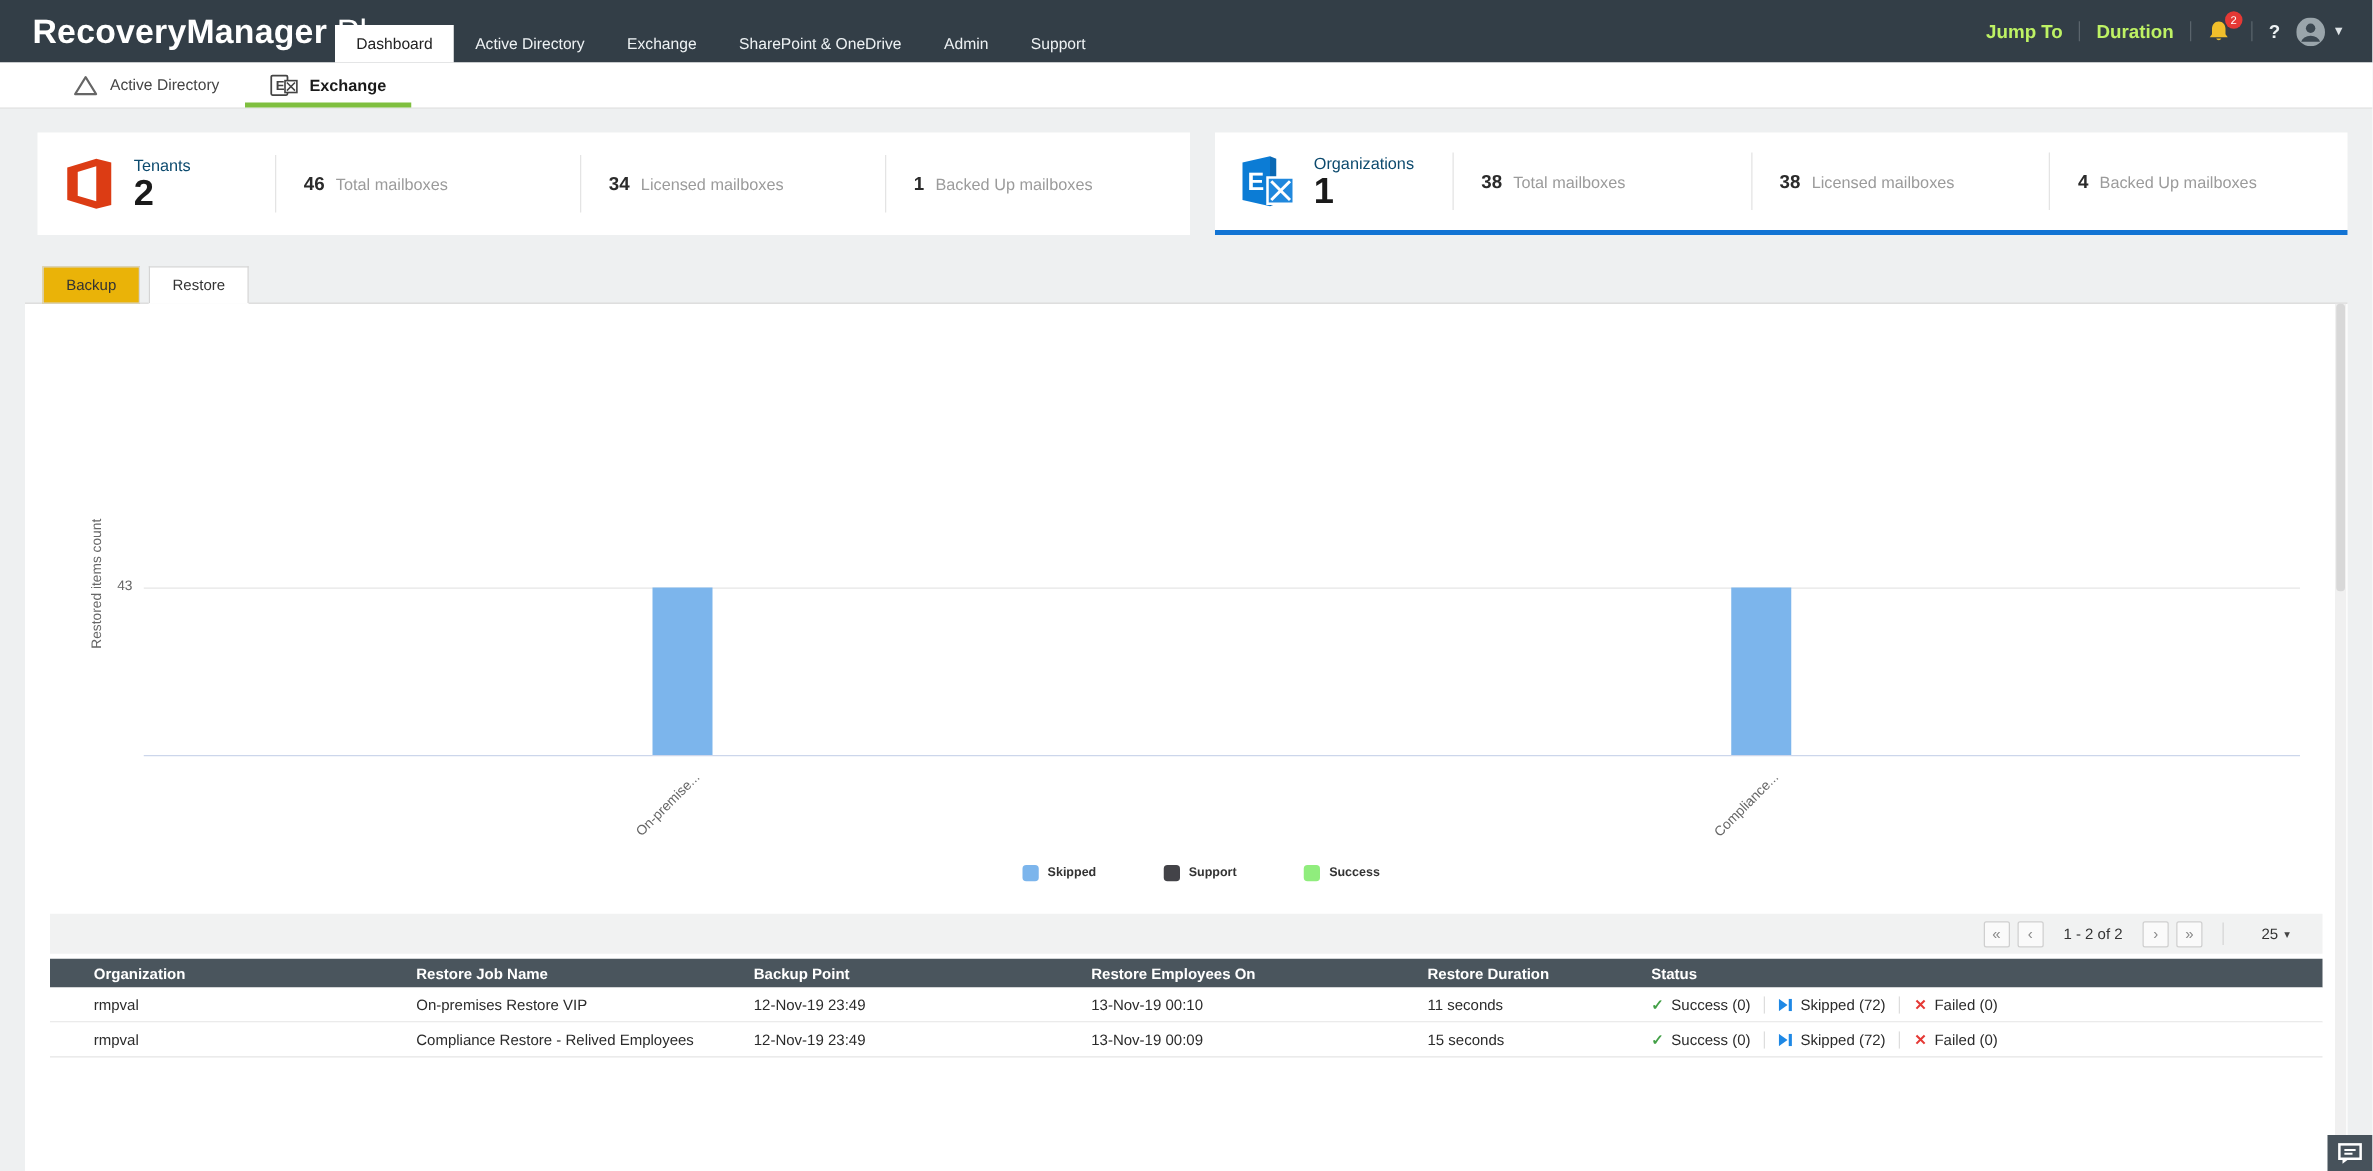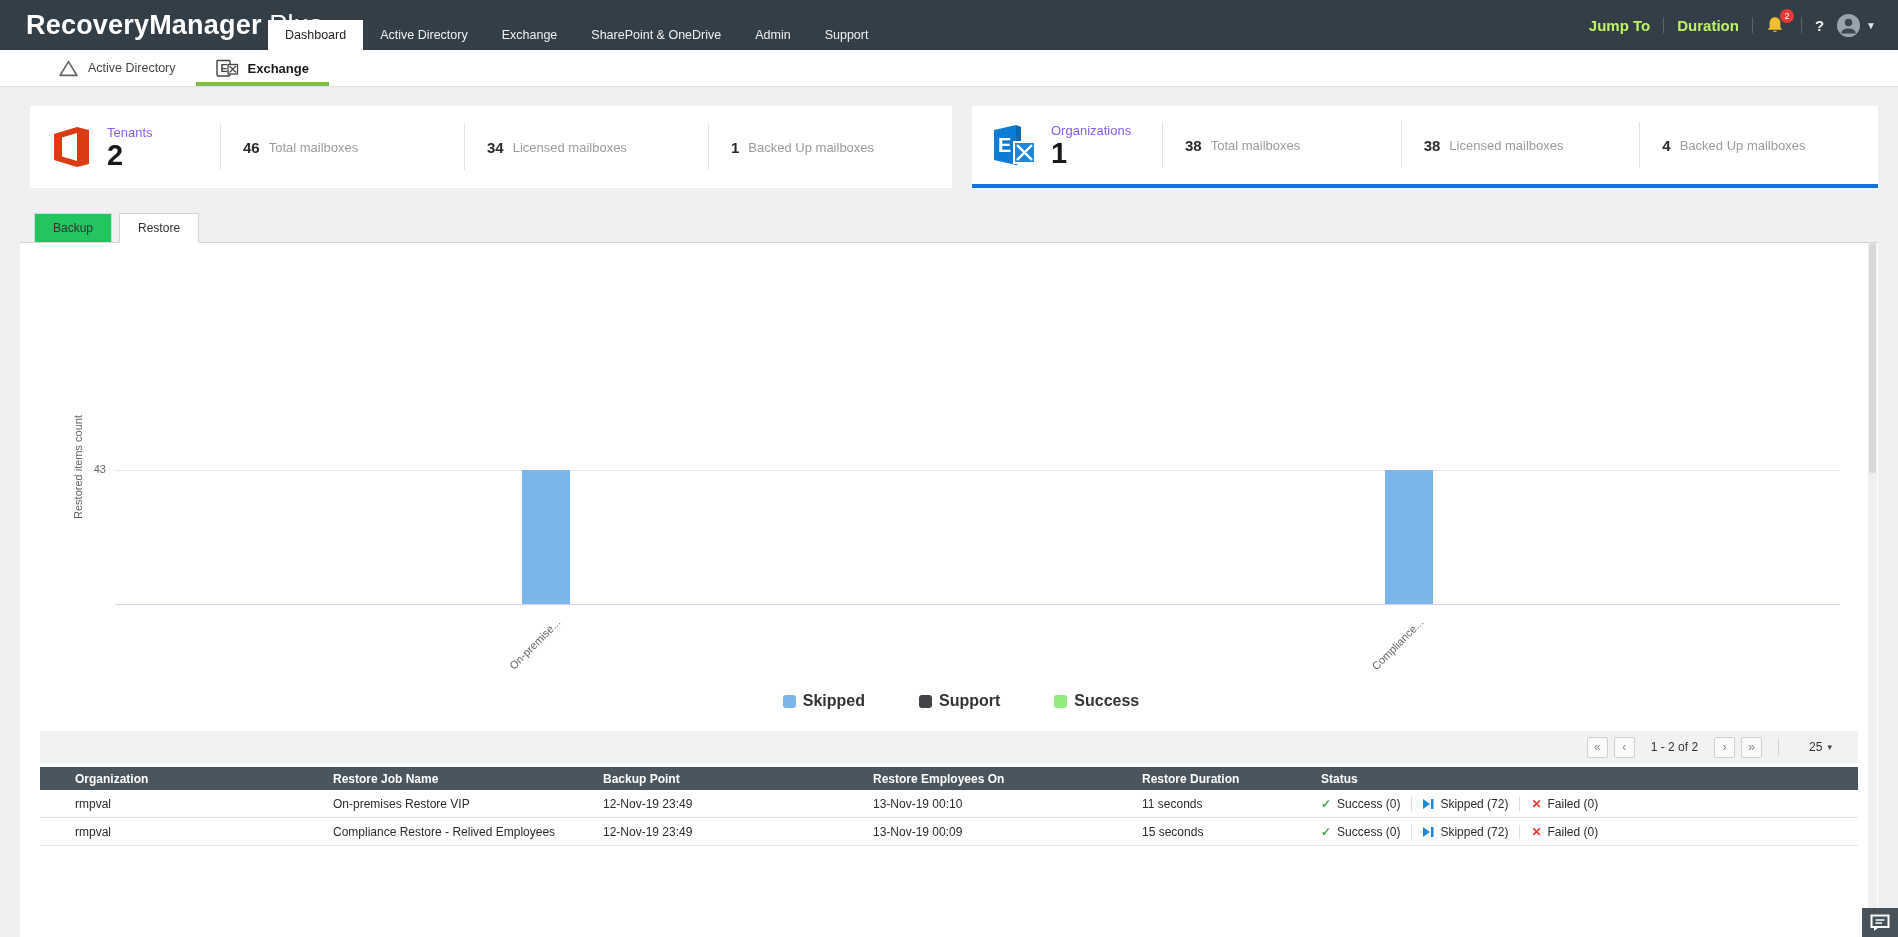--- a/index.html
+++ b/index.html
@@ -29,43 +29,43 @@
   .subtab { display:flex; align-items:center; gap:9px; padding:0 20px; position:relative; font-size:12.5px; color:#444; cursor:pointer; }
   .subtab.active { font-weight:bold; font-size:13px; color:#1a1a1a; }
   .subtab.active .sub-underline { position:absolute; left:0; right:0; bottom:0; height:4px; background:#7fbf3f; }
 
   
   .card { position:absolute; top:106px; height:82px; background:#fff; display:flex; align-items:center; }
   .card-tenants { left:30px; width:922px; }
   .card-orgs { left:972px; width:906px; border-bottom:4px solid #1274d4; }
   .card-id { flex:none; display:flex; align-items:center; gap:13px; padding-left:18px; width:190px; }
   .card-meta { display:flex; flex-direction:column; }
-  .card-title { font-size:13px; color:#8b5cf6; }
+  .card-title { font-size:13px; color:#0c4a6e; }
   .card-count { font-size:29px; font-weight:bold; color:#1a1a1a; line-height:30px; }
   .card-stats { flex:1; display:flex; height:46px; }
   .stat { flex:1; display:flex; align-items:center; gap:9px; border-left:1px solid #e4e4e4; padding-left:22px; }
   .stat-value { font-size:15px; font-weight:bold; color:#2b2b2b; }
   .stat-label { font-size:13px; color:#9b9b9b; }
 
   
   .panel-tabs { position:absolute; left:20px; top:213px; height:30px; display:flex; gap:7px; padding-left:14px; z-index:3; }
-  .ptab { height:30px; line-height:28px; padding:0 18px; font-size:12px; color:#333; border:1px solid #d6d7d8; background:#22c55e; cursor:pointer; }
+  .ptab { height:30px; line-height:28px; padding:0 18px; font-size:12px; color:#333; border:1px solid #d6d7d8; background:#eab308; cursor:pointer; }
   .ptab.active { background:#fff; border-color:#d4d4d4; border-bottom:1px solid #fff; }
 
   
   .panel { position:absolute; left:20px; top:242px; width:1858px; bottom:0; background:#fff; border-top:1px solid #d4d4d4; }
   #chart-plot { position:absolute; left:0; top:0; width:100%; height:440px; }
   .ytitle { position:absolute; left:-12px; top:218px; width:140px; text-align:center; font-size:11px; color:#666; transform:rotate(-90deg); }
   .gridline { position:absolute; height:1px; background:#e6e6e6; }
   .x-axis-line { position:absolute; height:1px; background:#ccd6eb; }
   .chart-bar { position:absolute; }
   .y-tick-label { position:absolute; left:36px; width:50px; text-align:right; font-size:11px; color:#666; }
   .category-label { position:absolute; font-size:11px; color:#666; white-space:nowrap; transform:translateX(-100%) rotate(-45deg); transform-origin:100% 0; }
   #chart-legend { position:absolute; top:449px; left:0; width:100%; display:flex; justify-content:center; align-items:center; gap:30px; }
-  .legend-item { display:inline-flex; align-items:center; gap:7px; font-size:16px; font-weight:bold; color:#333; cursor:pointer;padding-left:24px; }
+  .legend-item { display:inline-flex; align-items:center; gap:7px; font-size:10px; font-weight:bold; color:#333; cursor:pointer;padding-left:24px; }
   .legend-swatch { width:13px; height:13px; border-radius:3px; display:inline-block; }
 
   
   .pagerow { position:absolute; left:20px; top:488px; width:1818px; height:32px; background:#f1f2f2; display:flex; align-items:center; justify-content:flex-end; gap:6px; padding-right:26px; }
   .pg-btn { width:21px; height:21px; background:#fafafa; border:1px solid #cfcfcf; color:#8a8a8a; font-size:12px; line-height:19px; text-align:center; border-radius:2px; cursor:pointer; }
   .pg-range { font-size:12px; color:#333; margin:0 10px; }
   .pg-sep { width:1px; height:18px; background:#d5d5d5; margin:0 10px; }
   .pg-size { font-size:12px; color:#333; cursor:pointer; display:flex; align-items:center; gap:5px;margin-left:14px; }
   .pg-size .caret2 { font-size:9px; color:#444; }
 

